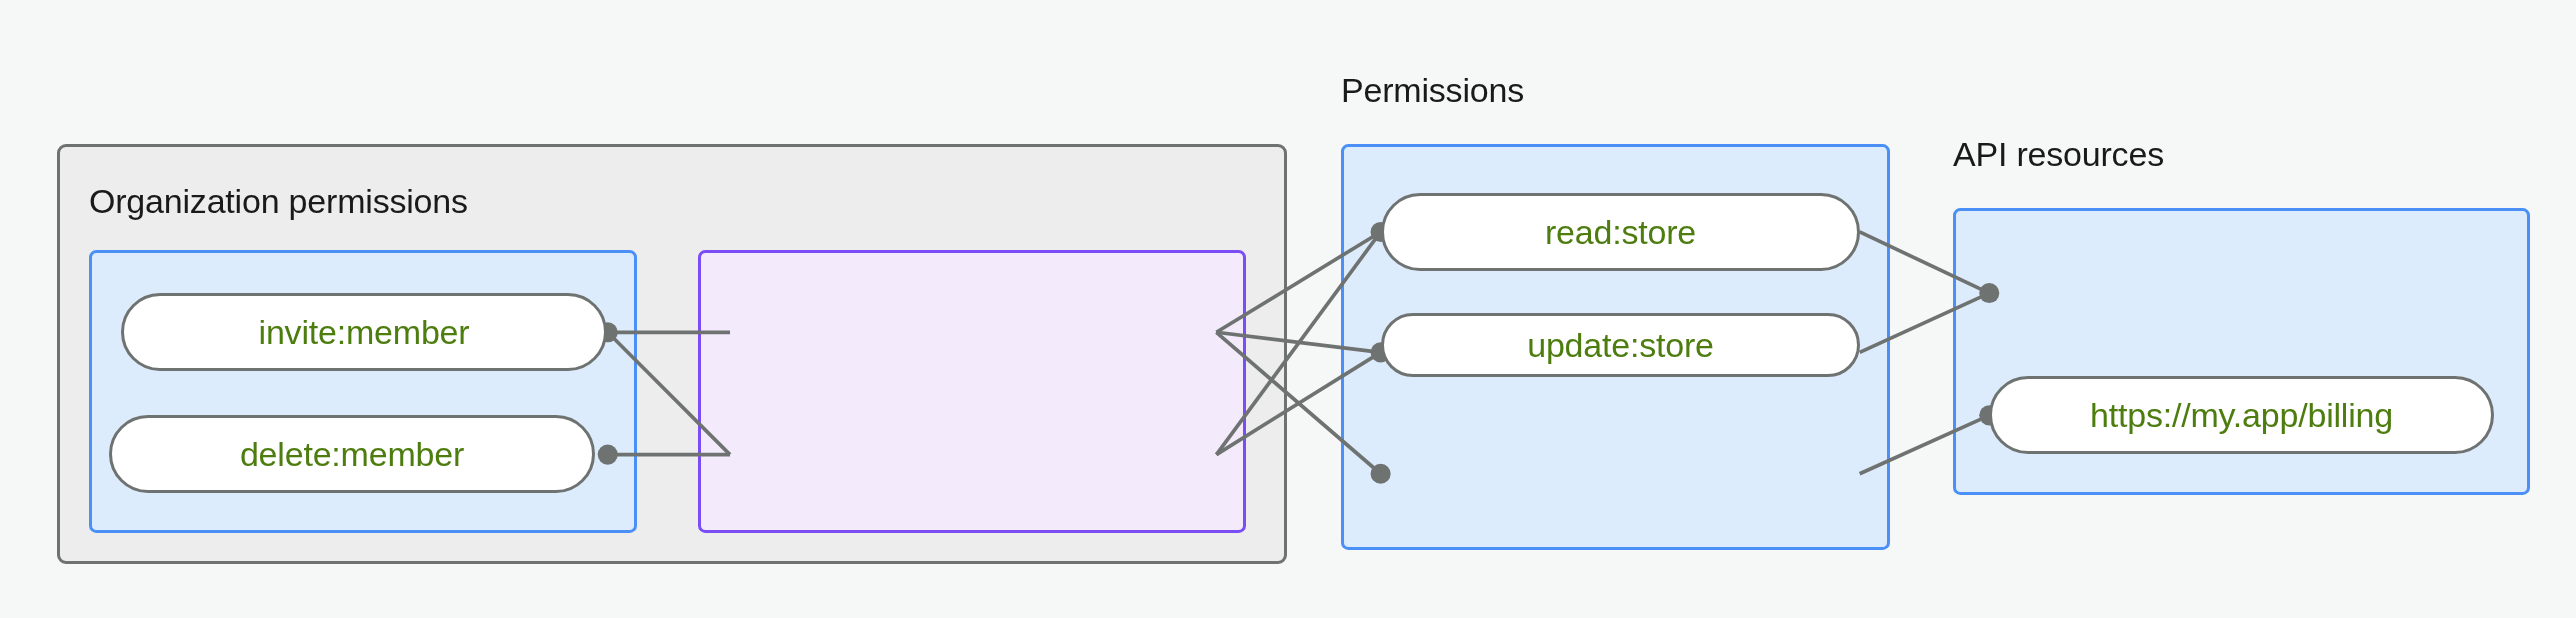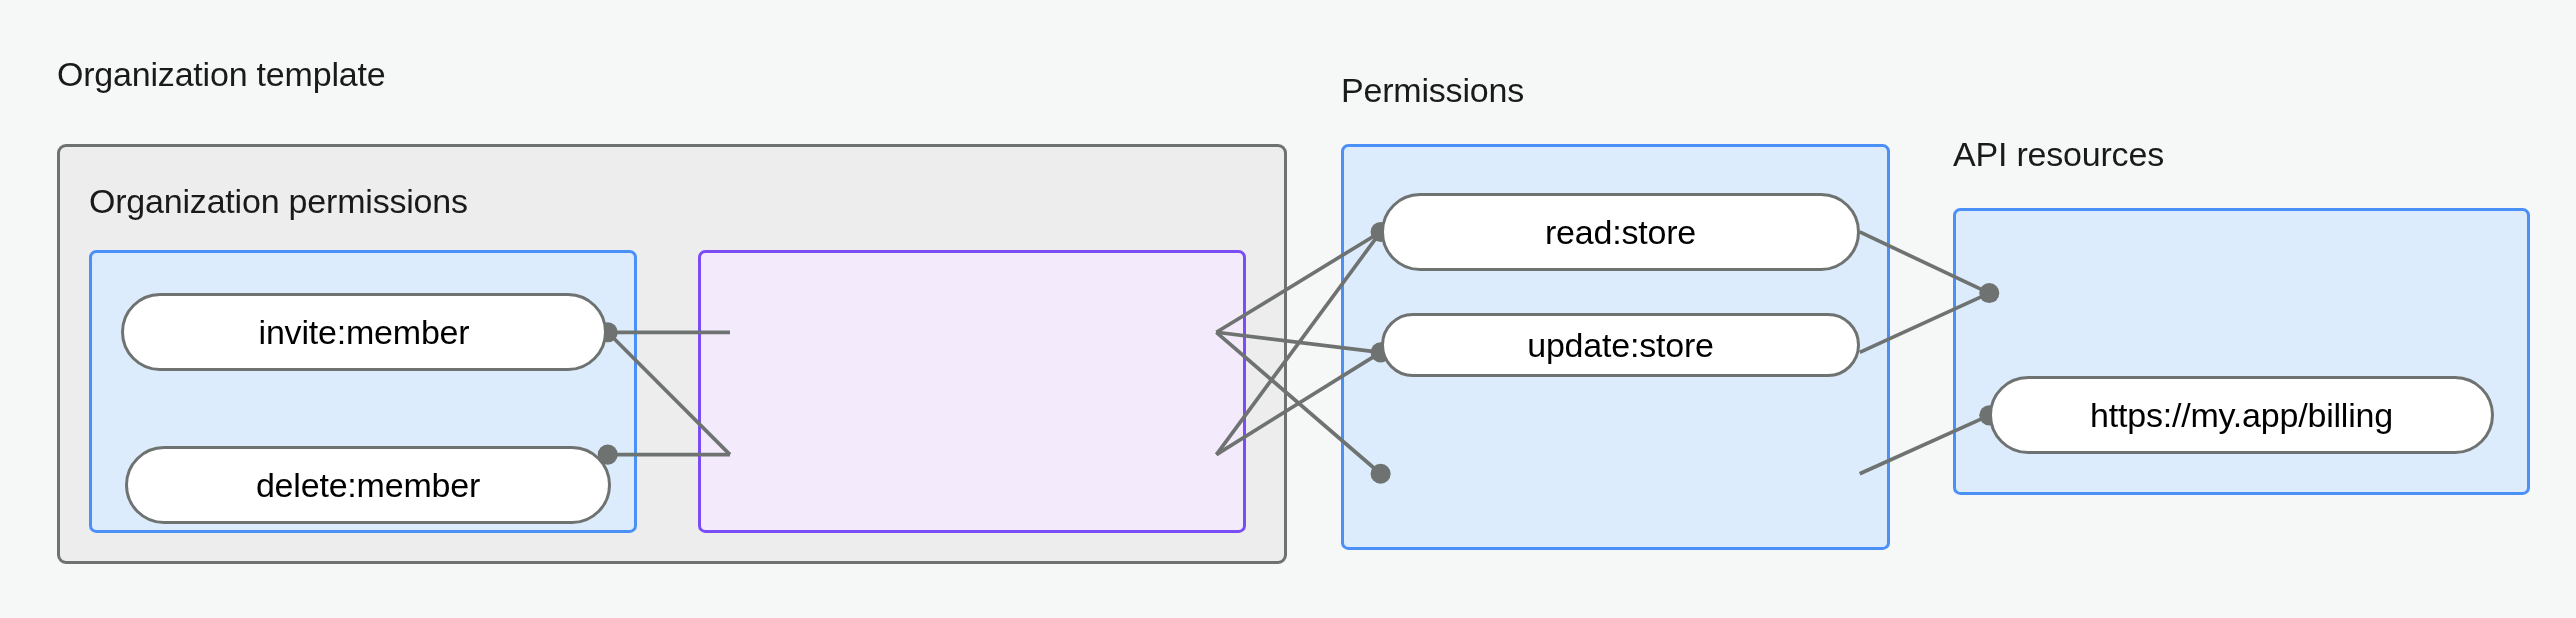--- a/index.html
+++ b/index.html
@@ -60,21 +60,21 @@
   .node {
     position: absolute;
     box-sizing: border-box;
     background: #ffffff;
     border: 3.7px solid #6e7270;
     border-radius: 912px;
     display: flex;
     align-items: center;
     justify-content: center;
     font-size: 34px;
-    color: #000000;
+    color: #4d7c0f;
     letter-spacing: -0.2px;
     white-space: nowrap;
     z-index: 3;
   }
 
   
   #edges {
     position: absolute;
     left: 0;
     top: 0;
@@ -114,31 +114,30 @@
 
     <circle cx="666" cy="364" r="11"></circle>
     <circle cx="666" cy="498" r="11"></circle>
     <circle cx="1513" cy="254" r="11"></circle>
     <circle cx="1513" cy="386" r="11"></circle>
     <circle cx="1513" cy="519" r="11"></circle>
     <circle cx="2180" cy="321" r="11"></circle>
     <circle cx="2180" cy="455" r="11"></circle>
   </svg>
 
-  <div class="group-title" style="left:57px; top:57px;">Organization template</div>
 
   <div class="panel panel-gray" style="left:57px; top:144px; width:1230px; height:420px;"></div>
 
   <div class="sub-title" style="left:89px; top:184px;">Organization permissions</div>
 
   <div class="panel panel-blue" style="left:89px; top:250px; width:548px; height:283px;"></div>
 
   <div class="node" style="left:121px; top:293px; width:486px; height:78px;text-align:center;">invite:member</div>
 
-  <div class="node" style="left:125px; top:415px; width:486px; height:78px;margin-top:31px;">delete:member</div>
+  <div class="node" style="left:109px; top:415px; width:486px; height:78px;">delete:member</div>
 
 
   <div class="panel panel-purple" style="left:698px; top:250px; width:548px; height:283px;"></div>
 
 
 
   <div class="group-title" style="left:1341px; top:73px;">Permissions</div>
 
   <div class="panel panel-blue" style="left:1341px; top:144px; width:549px; height:406px;"></div>
 

